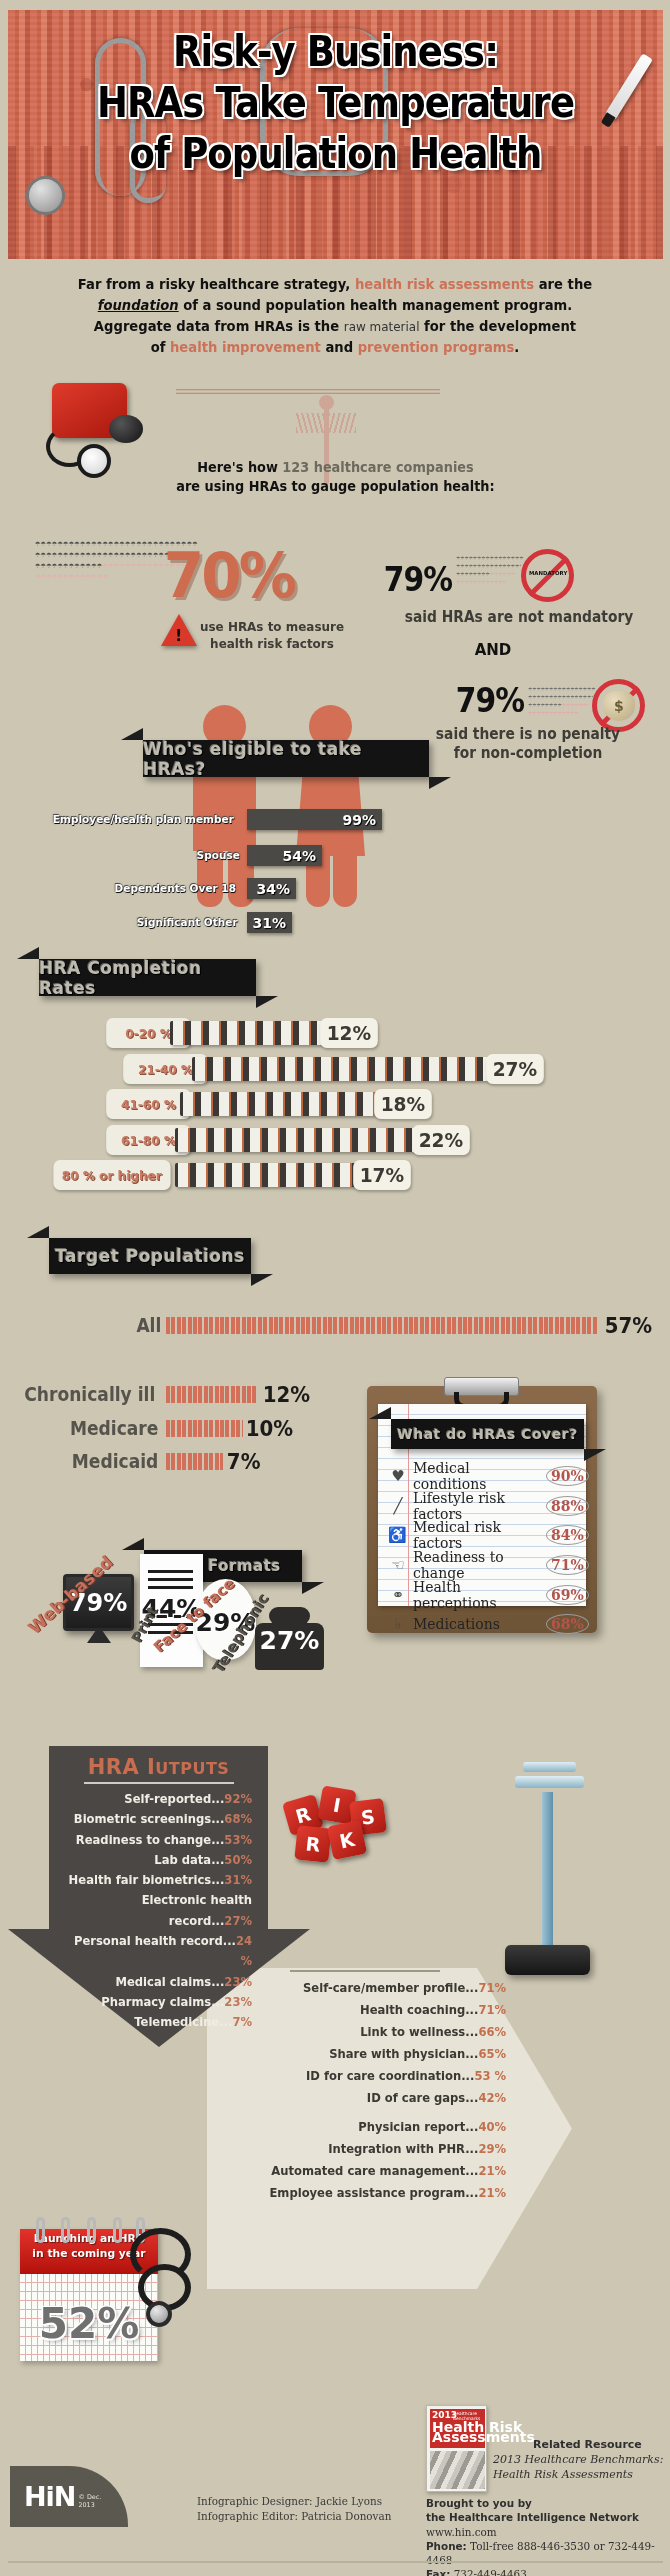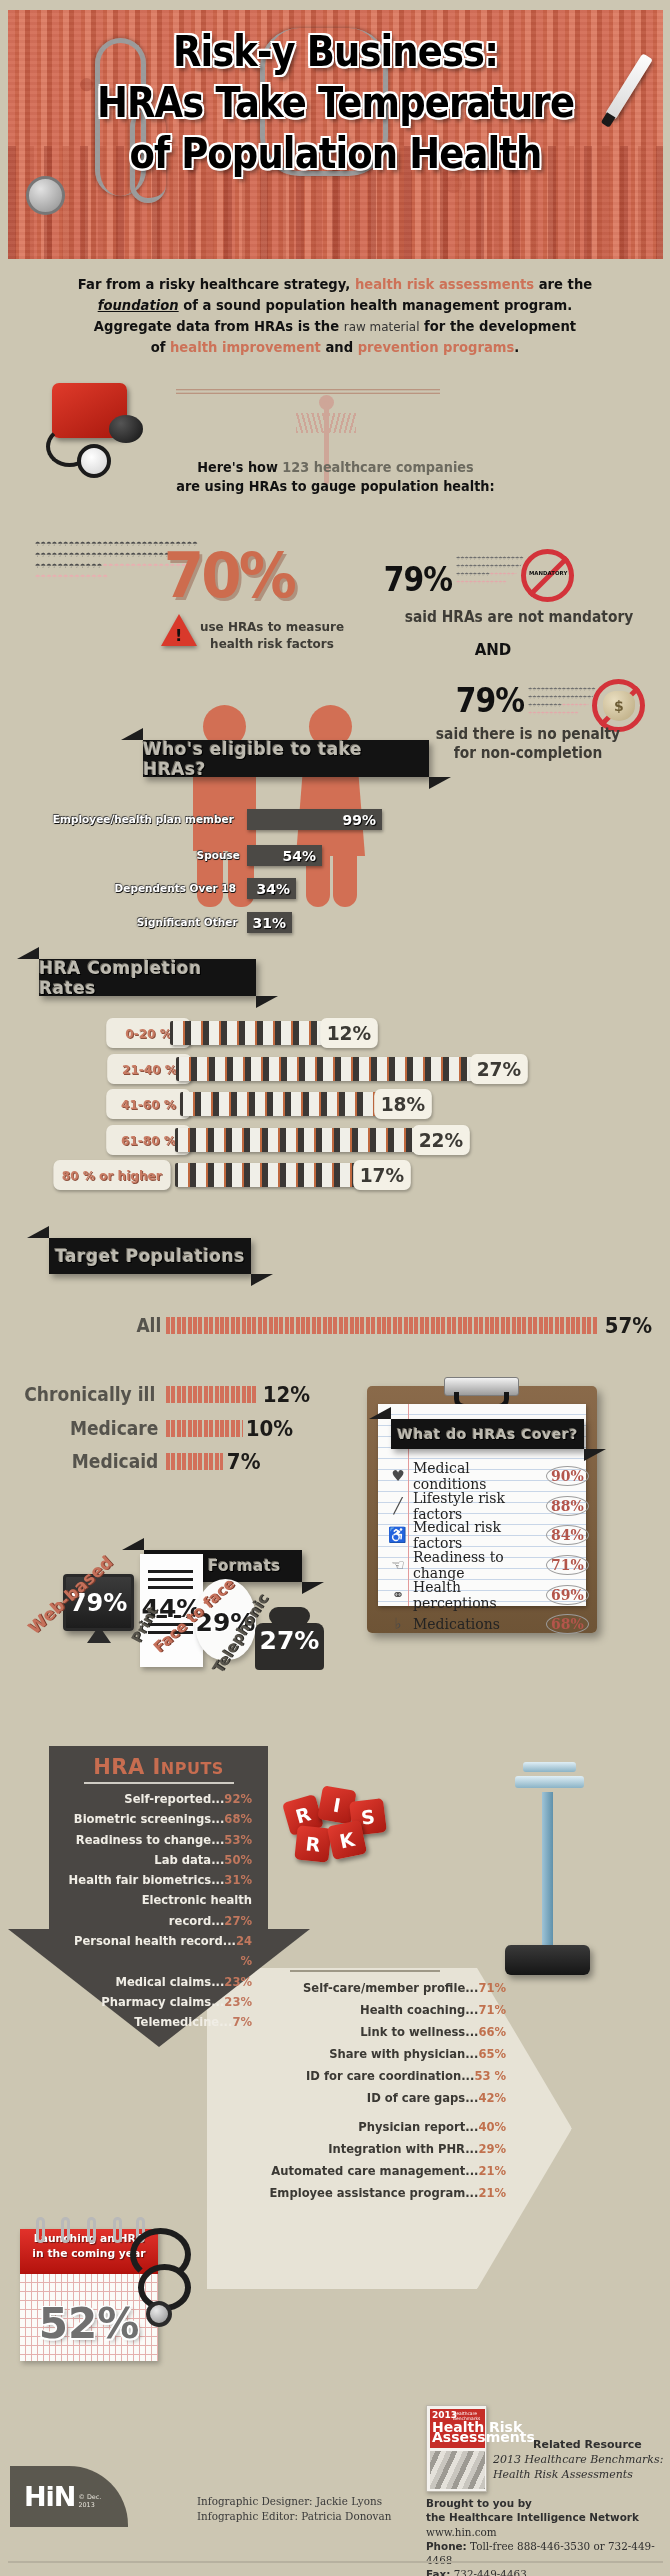--- a/index.html
+++ b/index.html
@@ -494,21 +494,21 @@
     <span class="rib-l"></span>
       <span>HRA Completion Rates</span>
       <span class="rib-r"></span>
   </div>
 
   <div class="comp-row" style="top:1018px;left:103px;width:326px;">
     <span class="comp-lbl" style="left:0;">0-20 %</span>
     <span class="comp-bar" style="left:67px;width:158px;"></span>
     <span class="comp-val" style="left:215px;">12%</span>
   </div>
-  <div class="comp-row" style="top:1054px;left:104px;width:444px;text-align:center;">
+  <div class="comp-row" style="top:1054px;left:120px;width:444px;text-align:center;">
     <span class="comp-lbl" style="left:0;">21-40 %</span>
     <span class="comp-bar" style="left:72px;width:302px;"></span>
     <span class="comp-val" style="left:364px;">27%</span>
   </div>
   <div class="comp-row" style="top:1089px;left:103px;width:395px;">
     <span class="comp-lbl" style="left:0;">41-60 %</span>
     <span class="comp-bar" style="left:77px;width:202px;"></span>
     <span class="comp-val" style="left:269px;">18%</span>
   </div>
   <div class="comp-row" style="top:1125px;left:103px;width:414px;text-align:center;">
@@ -617,21 +617,21 @@
   <div class="p29">29%</div>
   <div class="lbl-rot lbl-f2f">Face to face</div>
 
   <div class="phone"></div>
   <div class="p27">27%</div>
   <div class="lbl-rot lbl-tel">Telephonic</div>
 
   <div class="inputs-wide"></div>
   <div class="inputs"></div>
   <div class="inputs-in">
-    <div class="in-title"><span>HRA I</span><span class="sc">NPUTS</span></div>
+    <div class="in-title"><span>HRA I</span><span class="sc">UTPUTS</span></div>
     <div class="in-ul"></div>
     <div class="in-row"><span>Self-reported...</span><em>92%</em></div>
     <div class="in-row"><span>Biometric screenings...</span><em>68%</em></div>
     <div class="in-row"><span>Readiness to change...</span><em>53%</em></div>
     <div class="in-row"><span>Lab data...</span><em>50%</em></div>
     <div class="in-row"><span>Health fair biometrics...</span><em>31%</em></div>
     <div class="in-row"><span>Electronic health record...</span><em>27%</em></div>
     <div class="in-row"><span>Personal health record...</span><em>24 %</em></div>
     <div class="in-row"><span>Medical claims...</span><em>23%</em></div>
     <div class="in-row"><span>Pharmacy claims...</span><em>23%</em></div>

